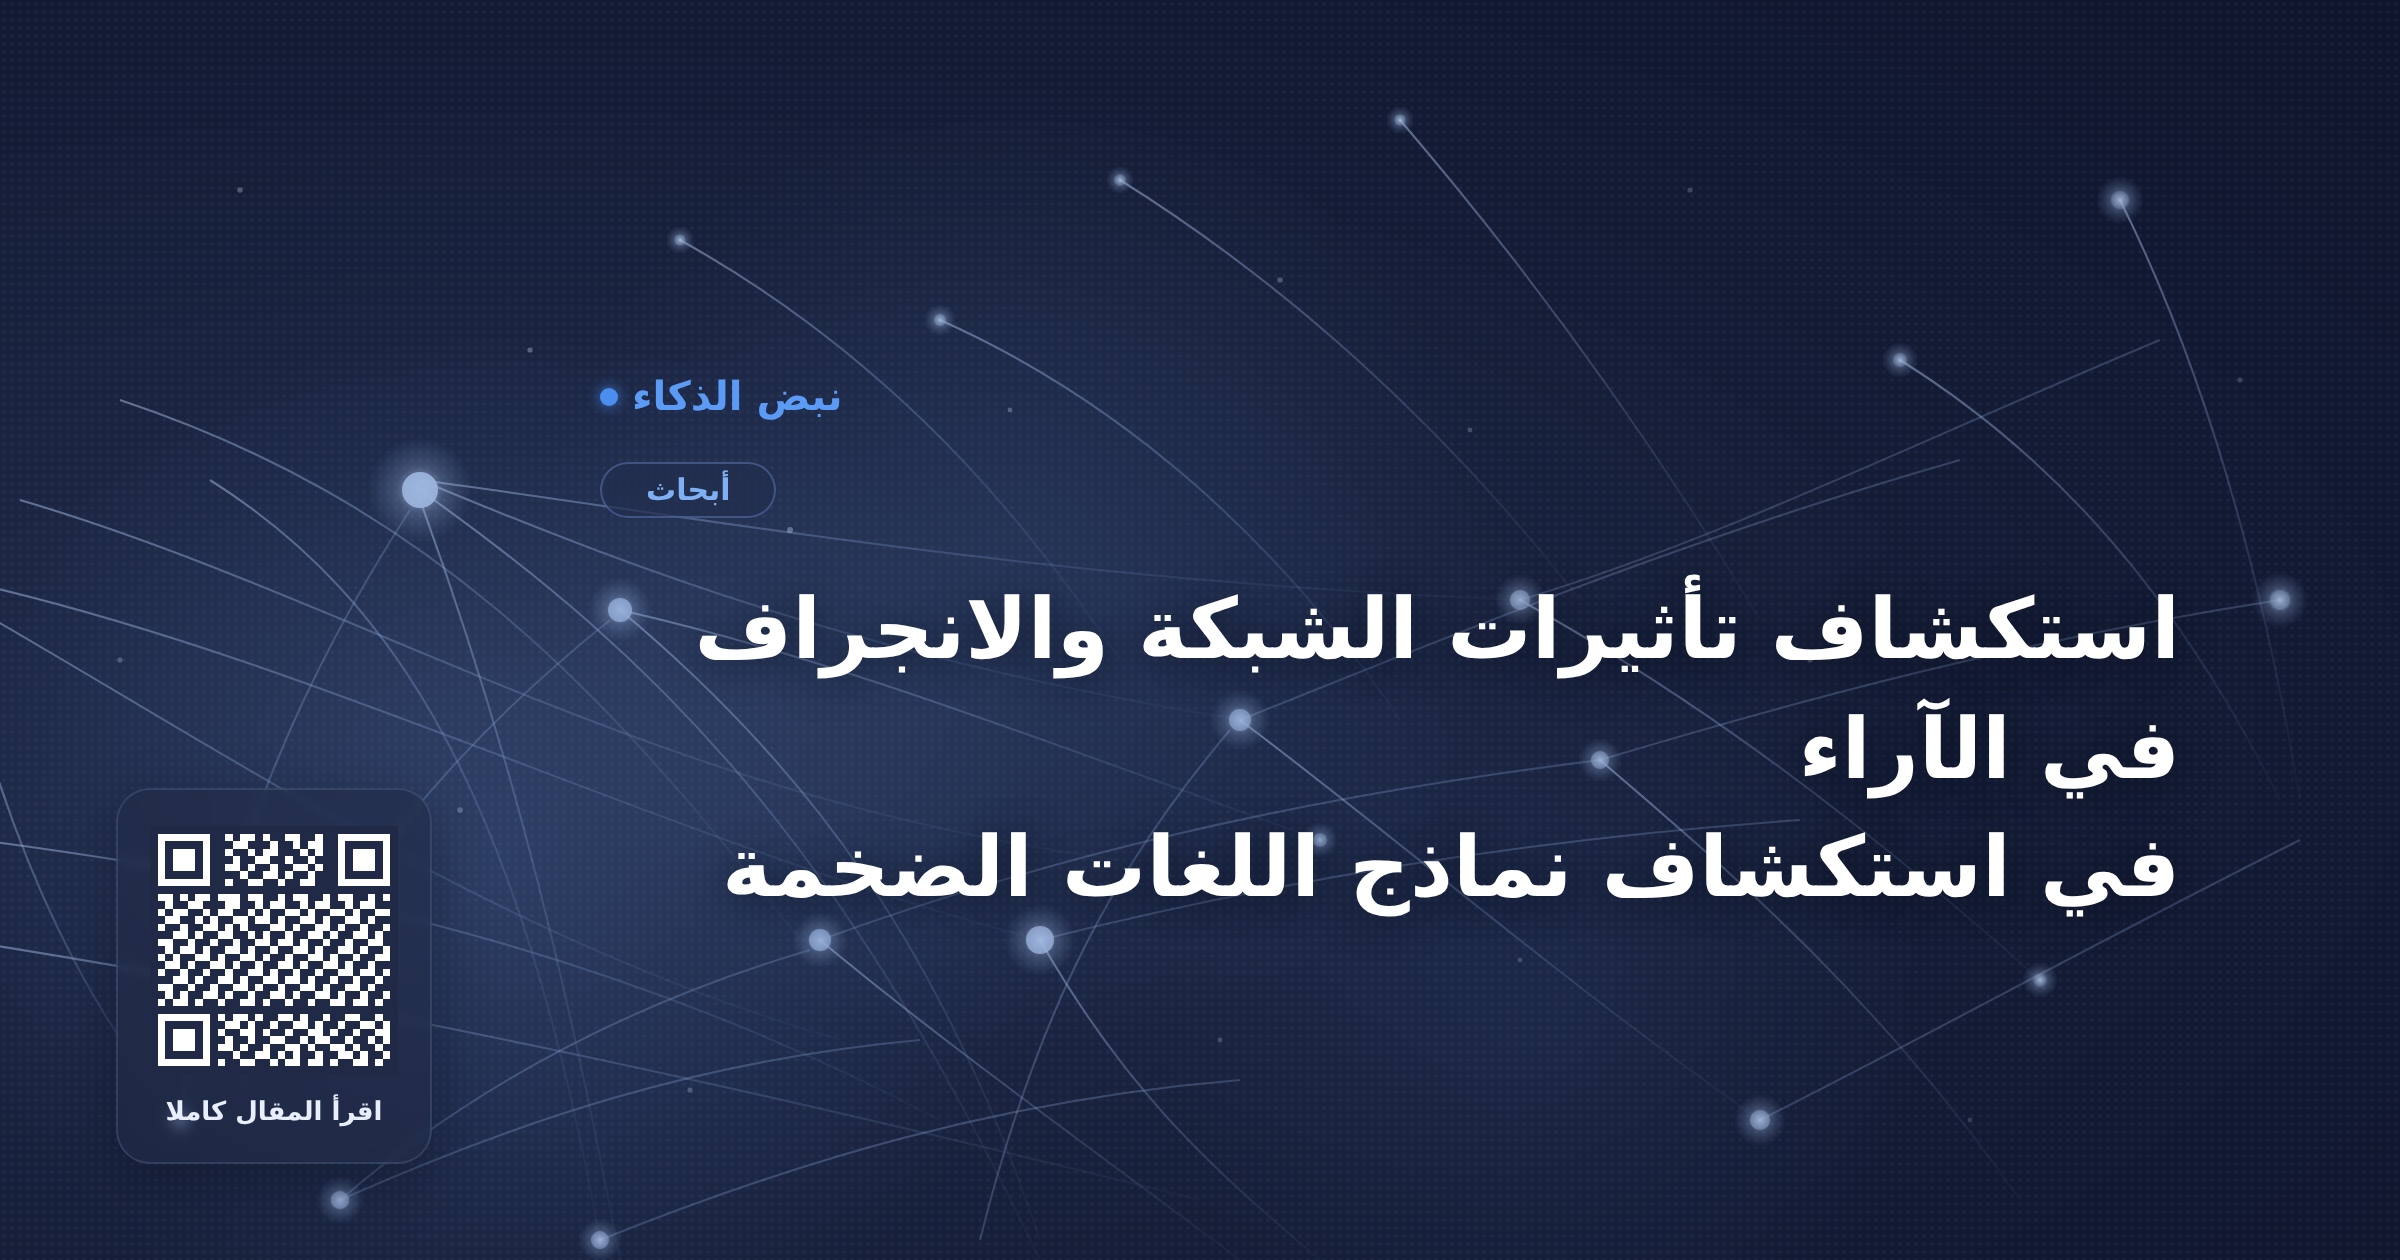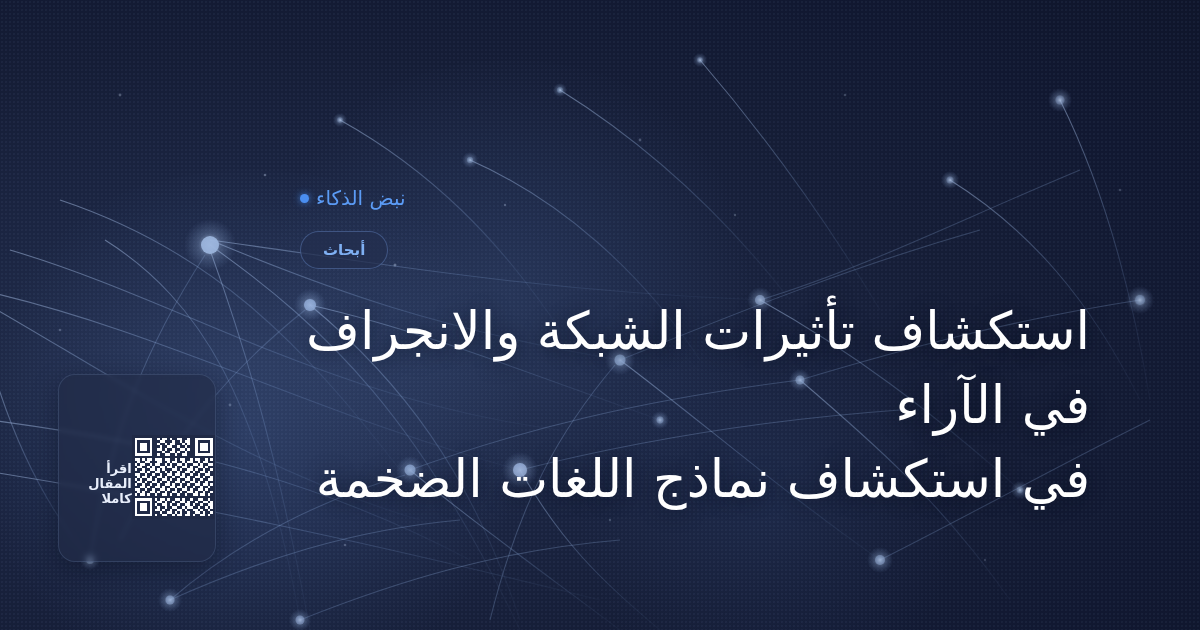--- a/index.html
+++ b/index.html
@@ -32,27 +32,27 @@
              background:radial-gradient(circle, rgba(96,134,205,.20) 0%, rgba(96,134,205,0) 68%); }
   .bloom-b { left:250px;  top:60px;   width:520px; height:460px;
              background:radial-gradient(circle, rgba(104,146,215,.13) 0%, rgba(104,146,215,0) 70%); }
   .bloom-c { left:560px;  top:330px;  width:420px; height:360px;
              background:radial-gradient(circle, rgba(80,116,190,.10) 0%, rgba(80,116,190,0) 70%); }
 
   .net { position:absolute; inset:0; width:1200px; height:630px; }
 
   
   .qr-card {
-    position:absolute; left:58px; top:374px;
+    position:absolute; left:58px; top:394px;
     width:158px; height:188px;
     border-radius:17px;
     background:rgba(32,42,70,.62);
     border:1px solid rgba(150,178,224,.17);
     box-shadow:0 8px 26px rgba(5,9,20,.34);
-    display:flex; flex-direction:row;
+    display:flex; flex-direction:column;
     align-items:center; justify-content:flex-start;
     padding-top:18px;
     backdrop-filter:blur(2px);
   }
   .qr-img { width:124px; height:124px; display:block; image-rendering:pixelated; }
   .qr-caption {
     margin-top:12px;
     font-size:13px; font-weight:700;
     color:#e8eefb; letter-spacing:.1px;
     font-family:"DejaVu Sans", sans-serif;
@@ -63,44 +63,44 @@
   .content {
     position:absolute; right:60px; top:186px;
     width:840px;
     display:flex; flex-direction:column; align-items:flex-end;
     text-align:right; direction:rtl;
   }
 
   .brand {
     display:flex; align-items:center; gap:7px;
     flex-direction:row-reverse;
-    font-size:20px; font-weight:400;
+    font-size:20px; font-weight:700;
     color:#5b9bf5;
     letter-spacing:.2px;
   }
   .brand-dot {
     width:9px; height:9px; border-radius:50%;
     background:#4a8ef0; display:inline-block;
     box-shadow:0 0 7px rgba(74,142,240,.8);
   }
 
   .badge {
     margin-top:21px;
     display:inline-flex; align-items:center; justify-content:center;
-    height:38px; padding:0 22px;
+    height:28px; padding:0 22px;
     border-radius:19px;
     background:rgba(34,46,78,.72);
     border:1px solid rgba(108,146,210,.40);
     color:#7fb0f3;
     font-size:15px; font-weight:700;
   }
 
   .headline {
     margin-top:26px;
-    font-size:52px; font-weight:400; line-height:1.42;
+    font-size:42px; font-weight:700; line-height:1.42;
     color:#ffffff;
     letter-spacing:.1px;
     text-shadow:0 2px 18px rgba(8,14,30,.58);
     max-width:790px;
   }
   .headline .ln { display:block; }
 </style>
 </head>
 <body>
 

